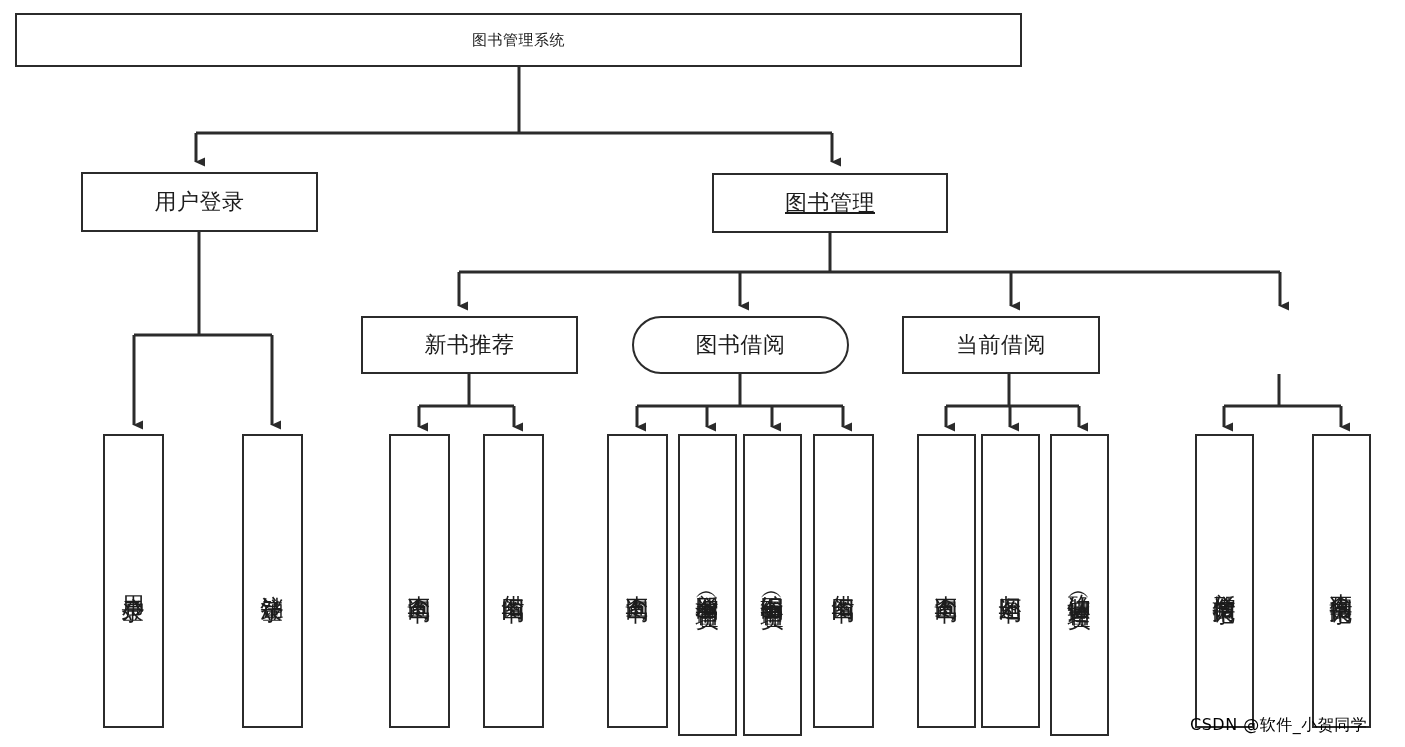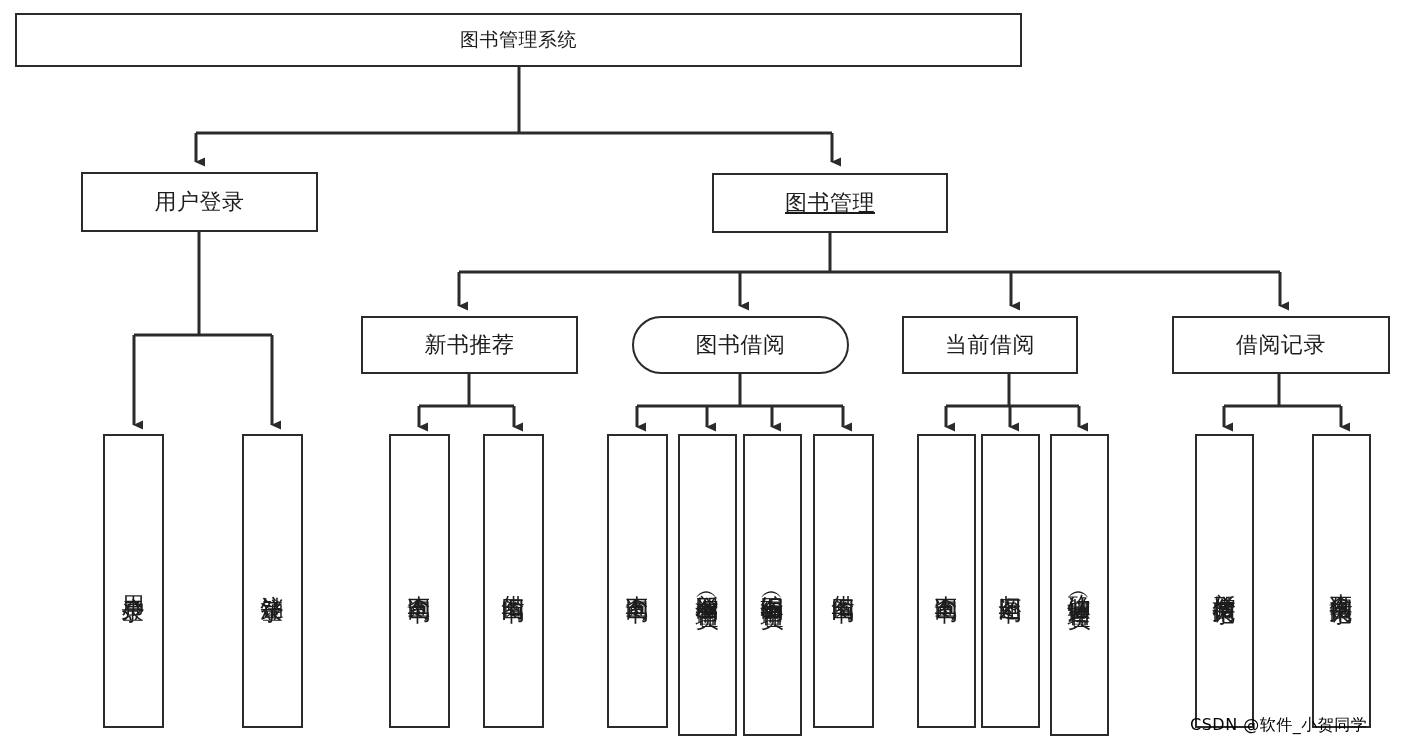--- a/index.html
+++ b/index.html
@@ -32,21 +32,21 @@
     justify-content:center;
     text-align:center;
   }
   .node .lbl{
     font-size:22px;
     line-height:1.12;
     letter-spacing:0.5px;
     color:#1c1c1c;
     white-space:nowrap;
   }
-  .node.root .lbl{font-size:19px;}
+  .node.root .lbl{font-size:15px;}
   .node.leaf{
     align-items:center;
     justify-content:center;
   }
   .node.leaf .lbl{
     writing-mode:vertical-rl;
     text-orientation:upright;
     font-size:23px;
     line-height:1.22;
     letter-spacing:2px;
@@ -129,27 +129,24 @@
   </div>
 
   <div class="node" style="left:361px; top:316px; width:217px; height:58px;align-items:center;">
     <span class="lbl">新书推荐</span>
   </div>
 
   <div class="node" style="left:632px; top:316px; width:217px; height:58px;border-radius:29px;">
     <span class="lbl">图书借阅</span>
   </div>
 
-  <div class="node" style="left:902px; top:316px; width:176px; height:58px;">
+  <div class="node" style="left:902px; top:316px; width:198px; height:58px;">
     <span class="lbl">当前借阅</span>
   </div>
 
-  <div class="node" style="left:1172px; top:316px; width:218px; height:58px;">
-    <span class="lbl">借阅记录</span>
-  </div>
 
   <div class="node leaf" style="left:103px; top:434px; width:61px; height:294px;">
     <span class="lbl">用户登录</span>
   </div>
   <div class="node leaf" style="left:242px; top:434px; width:61px; height:294px;">
     <span class="lbl">注销登录</span>
   </div>
 
   <div class="node leaf" style="left:389px; top:434px; width:61px; height:294px;">
     <span class="lbl">查询图书</span>

